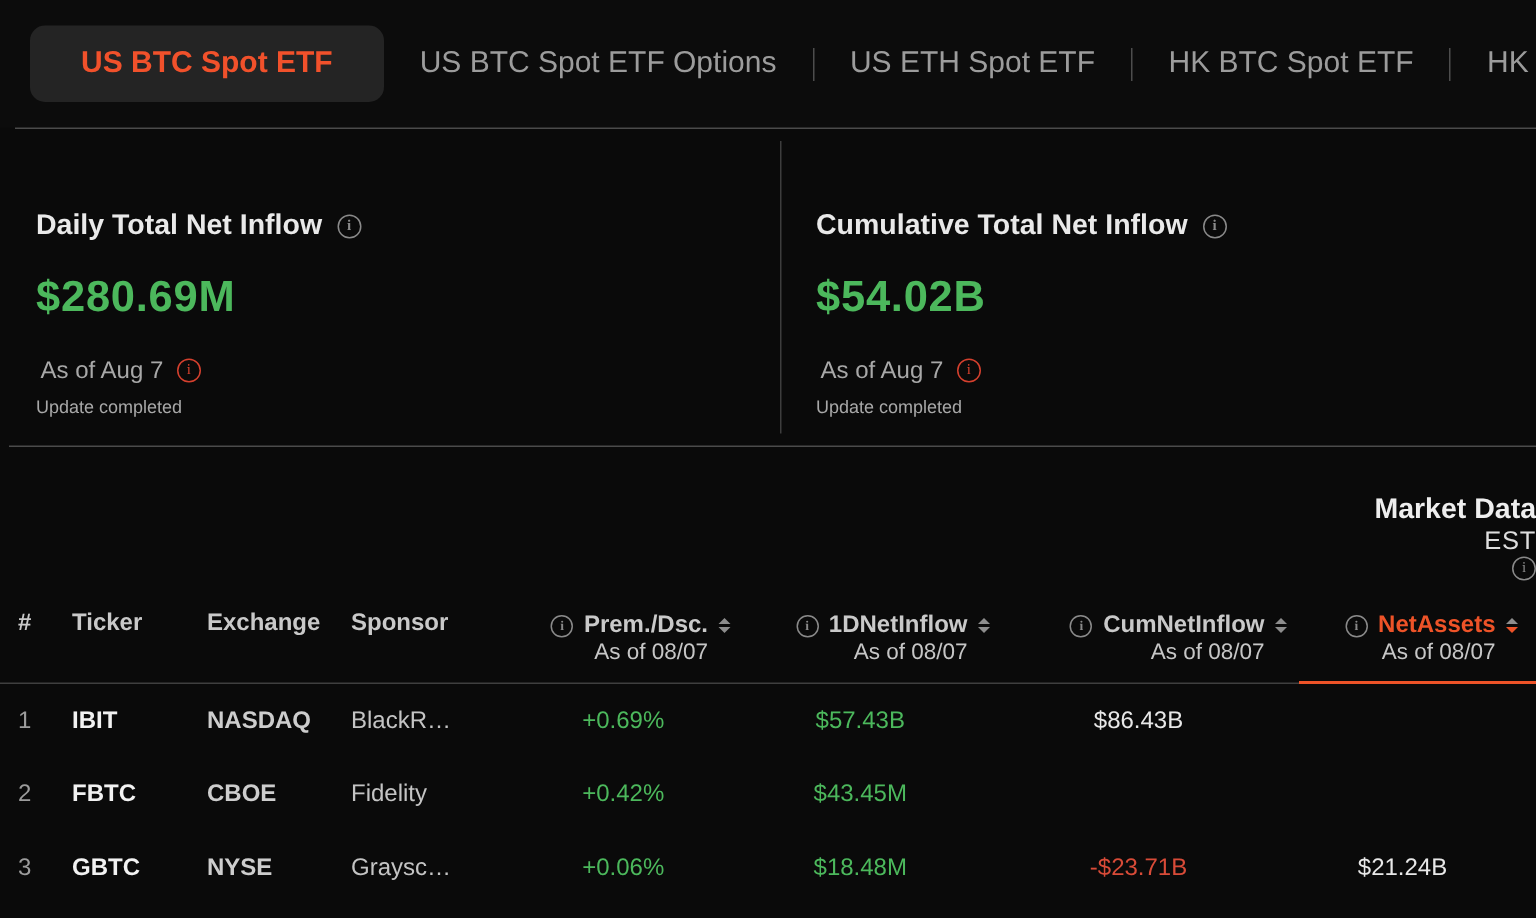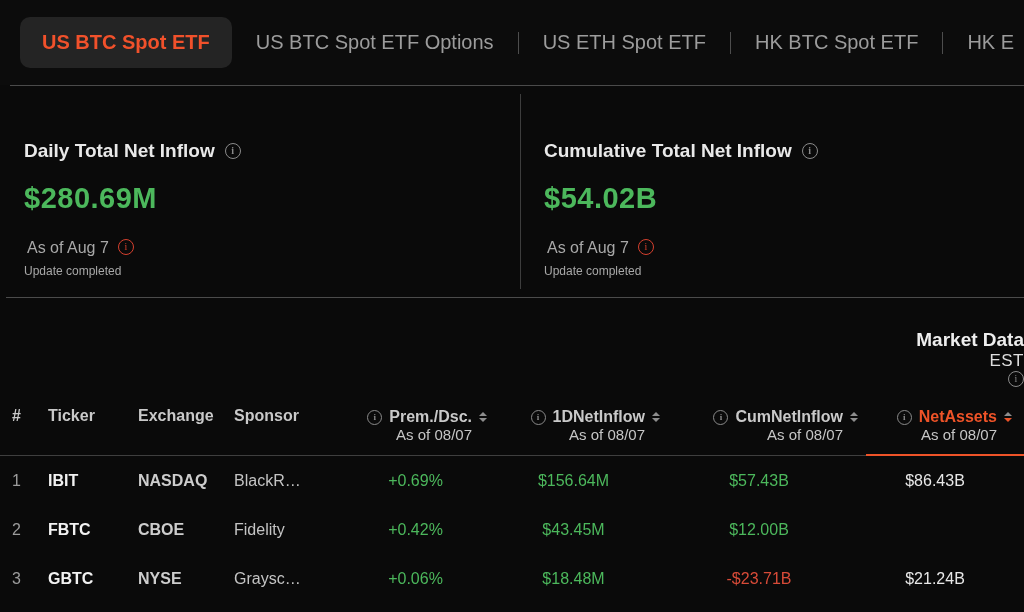--- a/index.html
+++ b/index.html
@@ -26,21 +26,21 @@
     color:#9c9c9c;
     padding:14px 24px;
     cursor:pointer;
     flex:0 0 auto;
   }
   .tab.active {
     background:#242424;
     border-radius:10px;
     color:#f1512b;
     font-weight:bold;
-    padding:14px 22px;
+    padding:14px 34px;
   }
   .tab-sep {
     width:1px; height:22px;
     background:#4d4d4d;
     flex:0 0 auto;
   }
 
   .rule  { height:1px; background:#4b4b4b; margin-left:10px; }
   .rule2 { height:1px; background:#4b4b4b; margin-left:6px; }
 
@@ -260,33 +260,31 @@
     <div class="hline2">As of 08/07</div>
   </div>
 </div>
 
 <div class="grid-cols trow">
   <div class="rank">1</div>
   <div class="ticker">IBIT</div>
   <div class="exch">NASDAQ</div>
   <div class="sponsor">BlackR…</div>
   <div class="val pos">+0.69%</div>
-  <div class="val pos">$156.64M</div>
   <div class="val pos">$57.43B</div>
   <div class="val plain">$86.43B</div>
 </div>
 
 <div class="grid-cols trow">
   <div class="rank">2</div>
   <div class="ticker">FBTC</div>
   <div class="exch">CBOE</div>
   <div class="sponsor">Fidelity</div>
   <div class="val pos">+0.42%</div>
   <div class="val pos">$43.45M</div>
-  <div class="val pos">$12.00B</div>
 </div>
 
 <div class="grid-cols trow">
   <div class="rank">3</div>
   <div class="ticker">GBTC</div>
   <div class="exch">NYSE</div>
   <div class="sponsor">Graysc…</div>
   <div class="val pos">+0.06%</div>
   <div class="val pos">$18.48M</div>
   <div class="val neg">-$23.71B</div>

